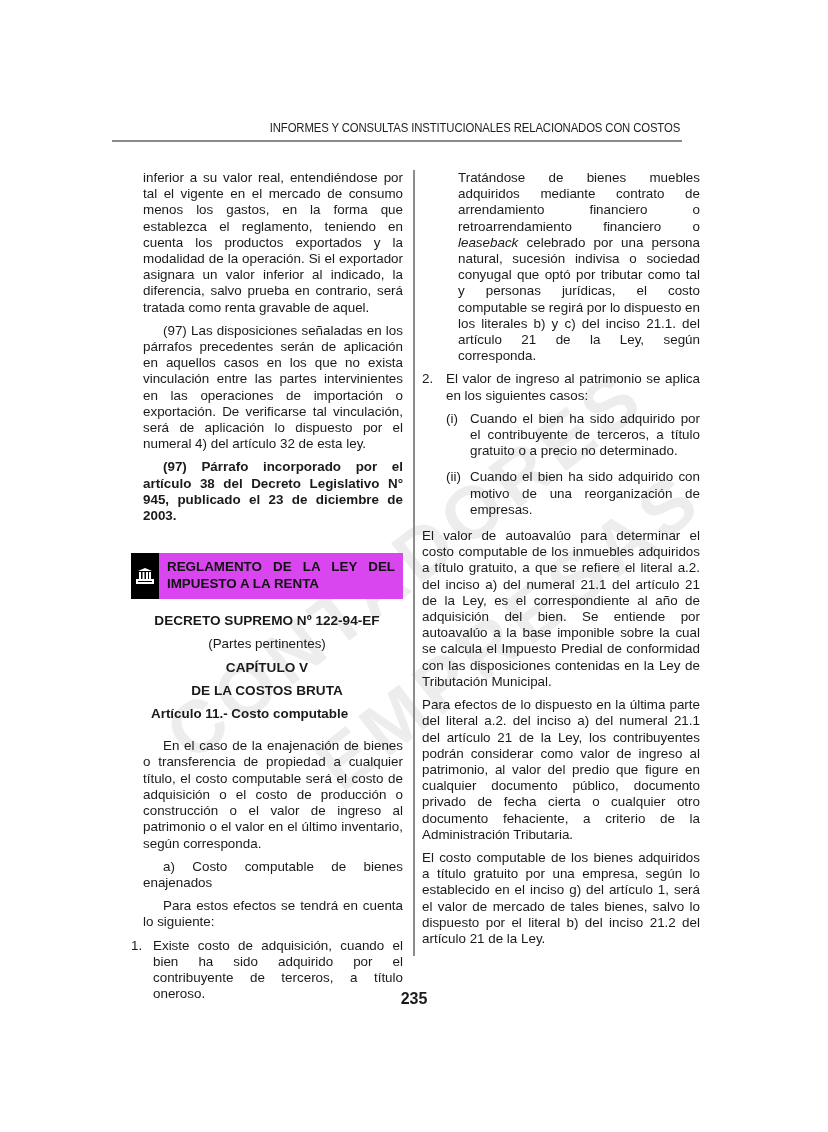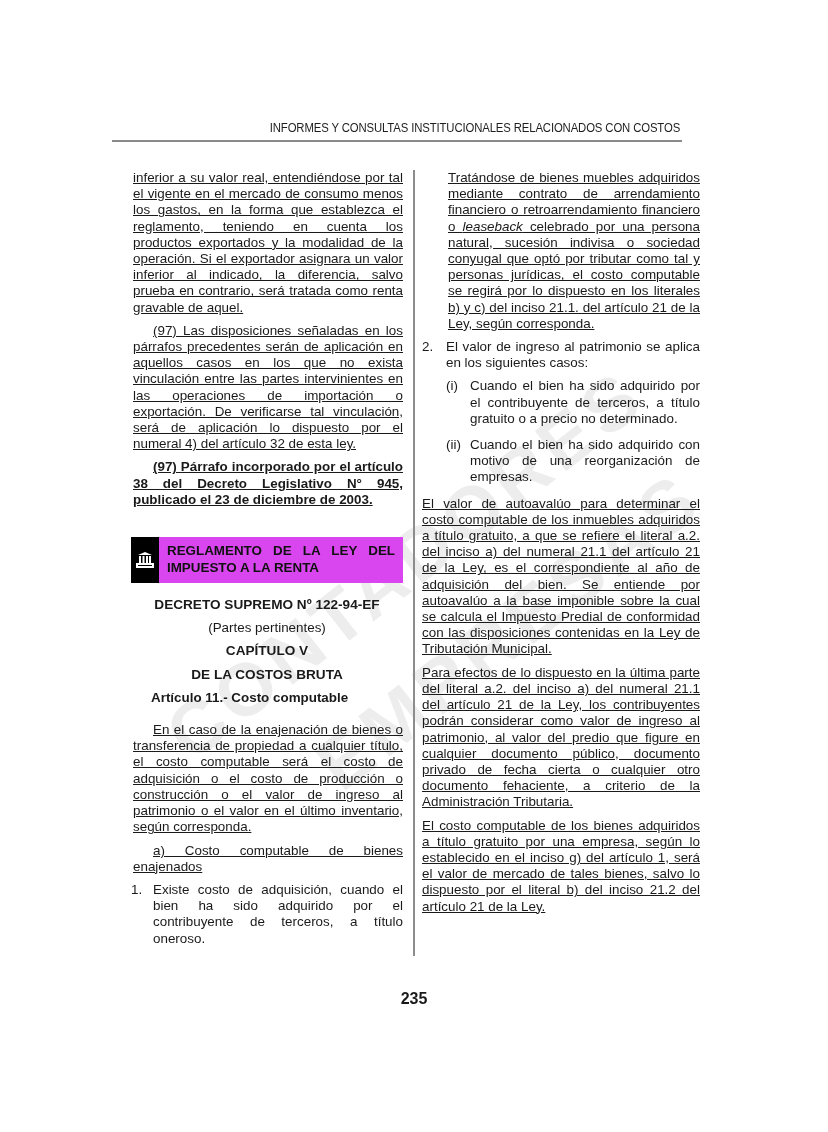--- a/index.html
+++ b/index.html
@@ -7,21 +7,21 @@
          font-family: "Liberation Sans", sans-serif; color: #1a1a1a; }
   .header { position: absolute; left: 112px; top: 118px; width: 570px; height: 22px;
             border-bottom: 2px solid #8a8a8a; }
   .header-title { position: absolute; right: 2px; top: 2px; font-family: "Liberation Sans", sans-serif;
                   font-size: 13.2px; letter-spacing: -0.15px; transform: scaleX(0.86); transform-origin: right center;
                   color: #1e1e1e; white-space: nowrap; }
   .col { position: absolute; top: 170px; font-size: 13.4px; line-height: 16.2px; text-align: justify; }
   .col-left { left: 131px; width: 272px; }
   .col-right { left: 446px; width: 254px; }
   .divider { position: absolute; left: 413px; top: 170px; width: 2px; height: 786px; background: #8c8c8c; }
-  p { margin: 0 0 7px 2px; text-decoration: underline; }
+  p { margin: 0 0 7px 12px; }
   .indent { text-indent: 20px; }
   .bold { font-weight: bold; }
   .banner { display: flex; align-items: stretch; height: 46px; margin: 29px 0 14px 0; }
   .banner-icon { width: 28px; background: #000; display: flex; align-items: center; justify-content: center; }
   .banner-text { flex: 1; background: #d946ef; padding: 5px 8px 0 8px; font-family: "Liberation Sans", sans-serif;
                  font-weight: bold; font-size: 13.4px; line-height: 17px; text-align: justify; text-align-last: left; color: #111; }
   .h-center { text-align: center; font-weight: bold; margin: 0 0 7px 0; font-size: 13.6px; }
   .center-plain { text-align: center; margin: 0 0 7px 0; }
   .art { font-weight: bold; padding-left: 20px; margin: 0 0 16px 0; }
   .list-item { display: flex; margin: 0 0 7px 0; }
@@ -70,20 +70,21 @@
     <div class="banner-text">REGLAMENTO DE LA LEY DEL IMPUESTO A LA RENTA</div>
   </div>
 
   <div class="h-center">DECRETO SUPREMO Nº 122-94-EF</div>
   <div class="center-plain">(Partes pertinentes)</div>
   <div class="h-center">CAPÍTULO V</div>
   <div class="h-center">DE LA COSTOS BRUTA</div>
   <div class="art">Artículo 11.- Costo computable</div>
   <p class="indent">En el caso de la enajenación de bienes o transferencia de propiedad a cualquier título, el costo computable será el costo de adquisición o el costo de producción o construcción o el valor de ingreso al patrimonio o el valor en el último inventario, según corresponda.</p>
   <p class="indent">a) Costo computable de bienes enajenados</p>
+  <p class="indent">Para estos efectos se tendrá en cuenta lo siguiente:</p>
   <div class="list-item">
     <span class="list-num">1.</span>
     <span class="list-body">Existe costo de adquisición, cuando el bien ha sido adquirido por el contribuyente de terceros, a título oneroso.</span>
   </div>
 </div>
 
 <div class="divider"></div>
 
 <div class="col col-right">
   <p><span>Tratándose de bienes muebles adquiridos mediante contrato de arrendamiento financiero o retroarrendamiento financiero o </span><i>leaseback</i><span> celebrado por una persona natural, sucesión indivisa o sociedad conyugal que optó por tributar como tal y personas jurídicas, el costo computable se regirá por lo dispuesto en los literales b) y c) del inciso 21.1. del artículo 21 de la Ley, según corresponda.</span></p>

